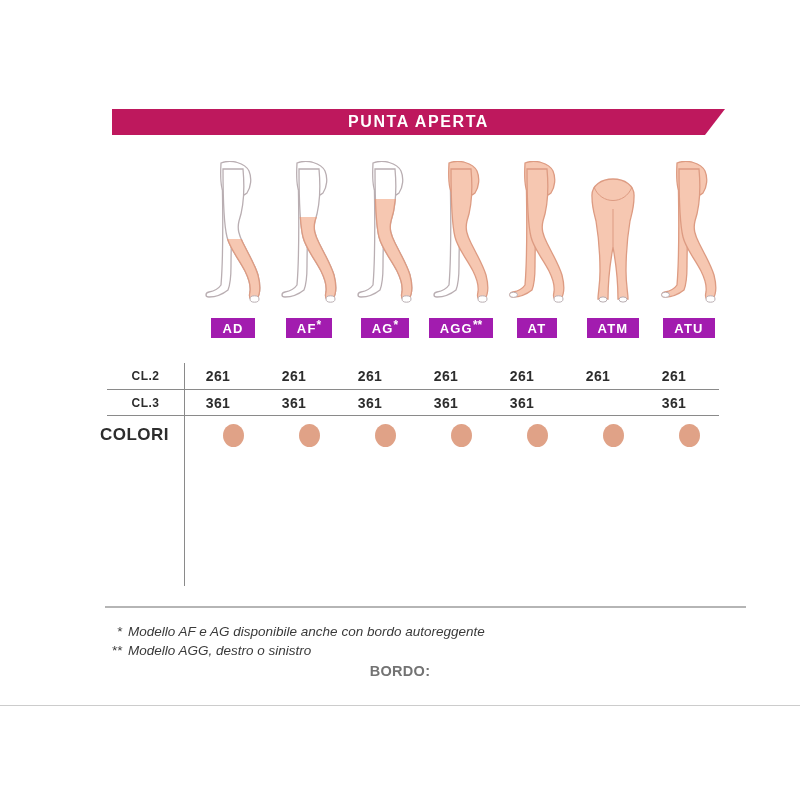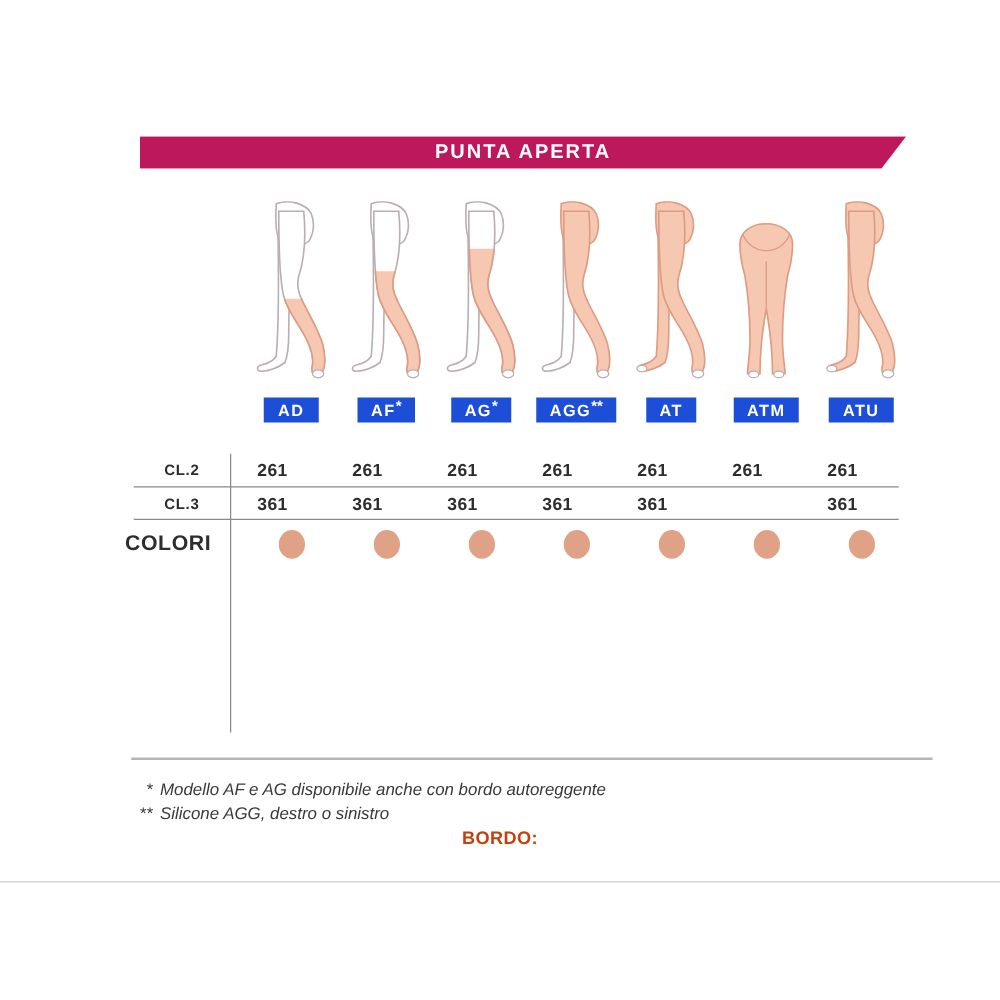--- a/index.html
+++ b/index.html
@@ -23,21 +23,21 @@
   svg.fig{width:76px;height:148px;display:block;}
   .bare{fill:#ffffff;stroke:#b9aeb2;stroke-width:1.3;}
   .cov{fill:#f6c7b1;stroke:#dd9b82;stroke-width:1.3;}
   .toe{fill:#ffffff;stroke:#b9aeb2;stroke-width:1;}
   .linesonly{fill:none;stroke:#dd9b82;stroke-width:1;}
 
   
   .badges{left:195px;top:318px;width:532px;display:flex;}
   .badge-cell{width:76px;display:flex;justify-content:center;}
   .badge{
-    background:#1d4ed8;color:#ffffff;height:20px;padding:0 11px;
+    background:#a21caf;color:#ffffff;height:20px;padding:0 11px;
     display:flex;align-items:center;justify-content:center;
     font-size:13px;font-weight:bold;letter-spacing:1.2px;
   }
   .badge sup{font-size:12px;line-height:0;position:relative;top:-3px;letter-spacing:0;}
 
   
   .rowlabel{left:107px;width:77px;text-align:center;font-weight:bold;
     font-size:12px;letter-spacing:.5px;line-height:26px;height:26px;color:#2d2d2d;}
   .vals{left:180px;width:532px;display:flex;height:26px;}
   .vcell{width:76px;text-align:center;font-weight:bold;font-size:14px;
@@ -50,21 +50,21 @@
   .dcell{width:76px;display:flex;justify-content:center;}
   .dot{width:21px;height:23px;border-radius:50%;}
   .tbl-bottom{left:105px;top:606px;width:641px;height:2px;background:#b5b5b5;}
 
   
   .footnotes{left:104px;top:622px;font-style:italic;font-size:13.5px;color:#3a3a3a;}
   .fline{display:flex;line-height:19px;}
   .fmark{width:18px;text-align:right;margin-right:6px;}
 
   
-  .bordo{left:0;right:0;top:663px;text-align:center;color:#c2410c;}
+  .bordo{left:0;right:0;top:663px;text-align:center;color:#737373;}
   .bordo-title{font-weight:bold;font-size:14.5px;letter-spacing:.3px;}
   .bordo-text{font-size:14.5px;margin-top:3px;}
 
   .page-divider{left:0;top:705px;width:800px;height:1px;background:#cccccc;}
 </style>
 </head>
 <body>
 
 <svg width="0" height="0" style="position:absolute" aria-hidden="true">
   <defs>
@@ -254,21 +254,21 @@
 <div class="abs vline"></div>
 <div class="abs tbl-bottom"></div>
 
 <div class="abs footnotes">
   <div class="fline">
     <span class="fmark">*</span>
     <span>Modello AF e AG disponibile anche con bordo autoreggente</span>
   </div>
   <div class="fline">
     <span class="fmark">**</span>
-    <span>Silicone AGG, destro o sinistro</span>
+    <span>Modello AGG, destro o sinistro</span>
   </div>
 </div>
 
 <div class="abs bordo">
   <div class="bordo-title">BORDO:</div>
 </div>
 
 <div class="abs page-divider"></div>
 
 </body></html>

